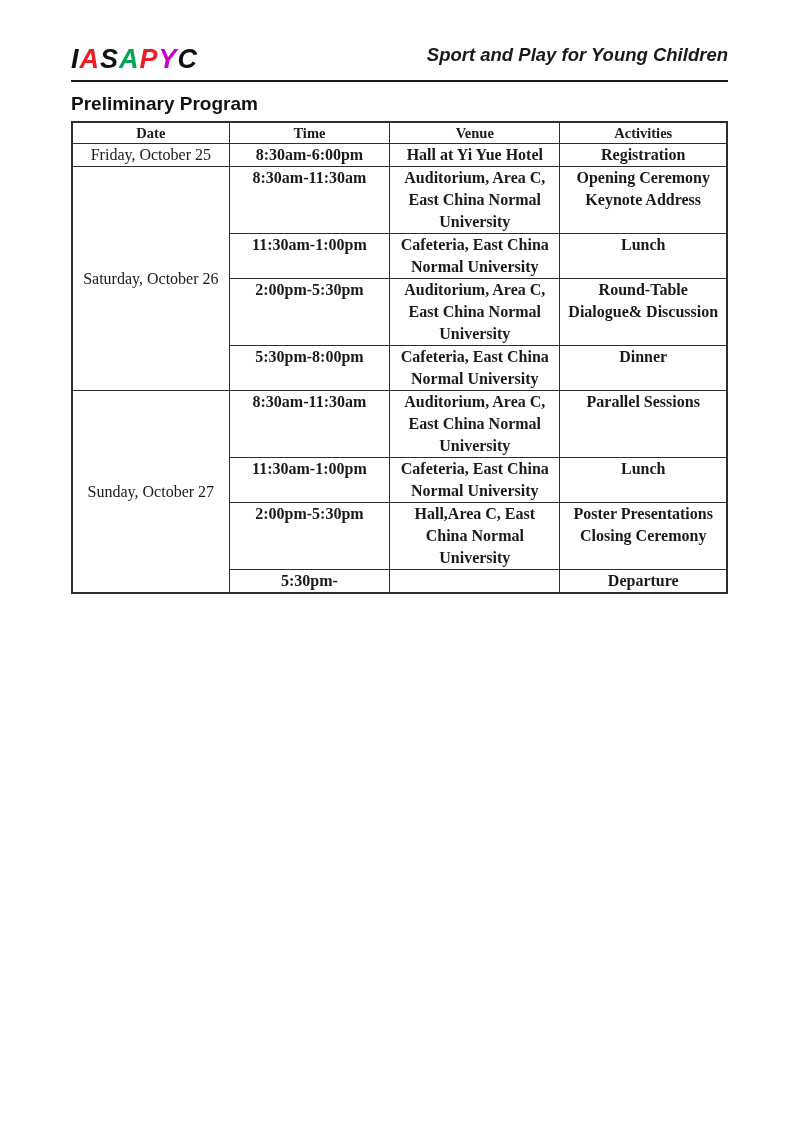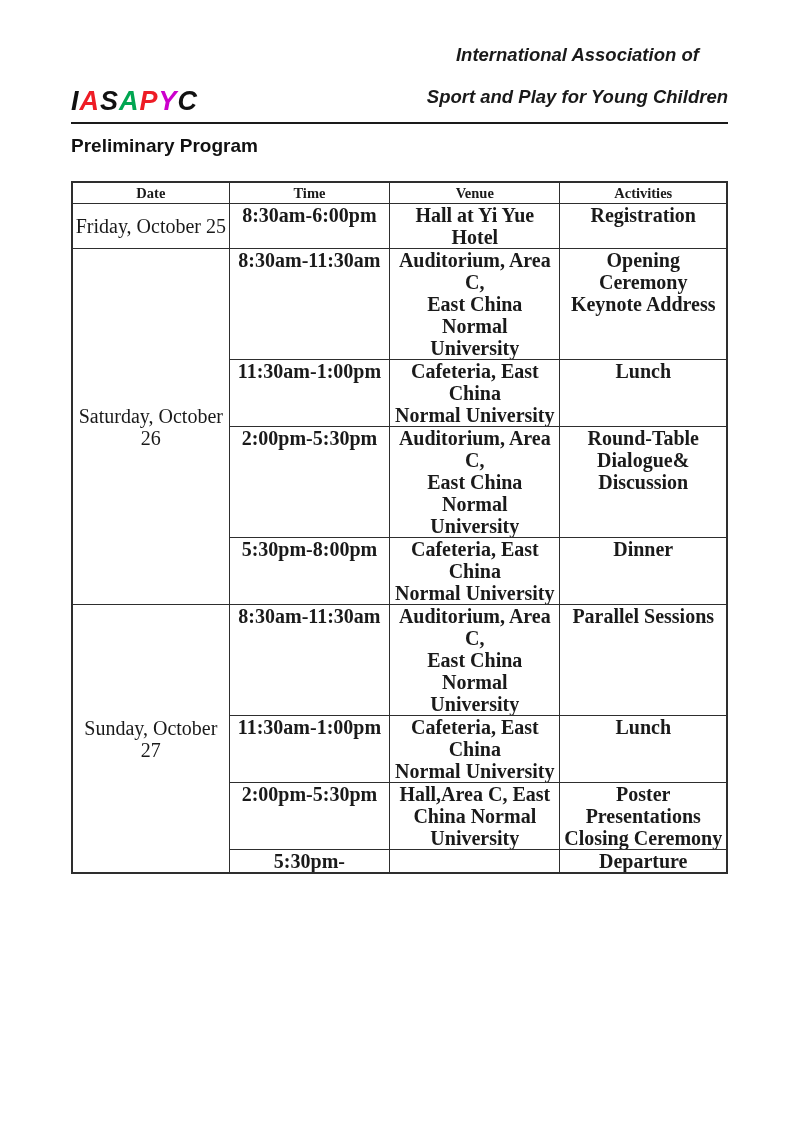--- a/index.html
+++ b/index.html
@@ -46,27 +46,27 @@
     font-family: "Liberation Sans", sans-serif;
     font-weight: bold;
     font-size: 19px;
     color: #111111;
     margin-top: 11px;
   }
   table.program {
     width: 100%;
     border-collapse: collapse;
     table-layout: fixed;
-    margin-top: 24px;
+    margin-top: 6px;
     border: 2px solid #2e2e2e;
   }
   table.program th, table.program td {
     border: 1px solid #2e2e2e;
     text-align: center;
-    font-size: 20px;
+    font-size: 16px;
     line-height: 22px;
     padding: 0 2px;
     overflow: hidden;
   }
   table.program th {
     font-size: 14.5px;
     line-height: 20px;
     height: 21px;
     font-weight: bold;
   }
@@ -80,21 +80,20 @@
   }
 </style>
 </head>
 <body>
 
 <div class="page">
 
   <div class="header-row">
     <div class="logo"><span style="color: rgb(17, 17, 17);">I</span><span style="color: rgb(238, 28, 37);">A</span><span style="color: rgb(17, 17, 17);">S</span><span style="color: rgb(0, 166, 81);">A</span><span style="color: rgb(238, 28, 37);">P</span><span style="color: rgb(204, 0, 204);">Y</span><span style="color: rgb(17, 17, 17);">C</span></div>
     <div class="org-name">
-      <div>International Association of</div>
       <div>Sport and Play for Young Children</div>
     </div>
   </div>
 
   <div class="section-title">Preliminary Program</div>
 
   <table class="program">
     <colgroup>
       <col style="width:24%">
       <col style="width:24.5%">

